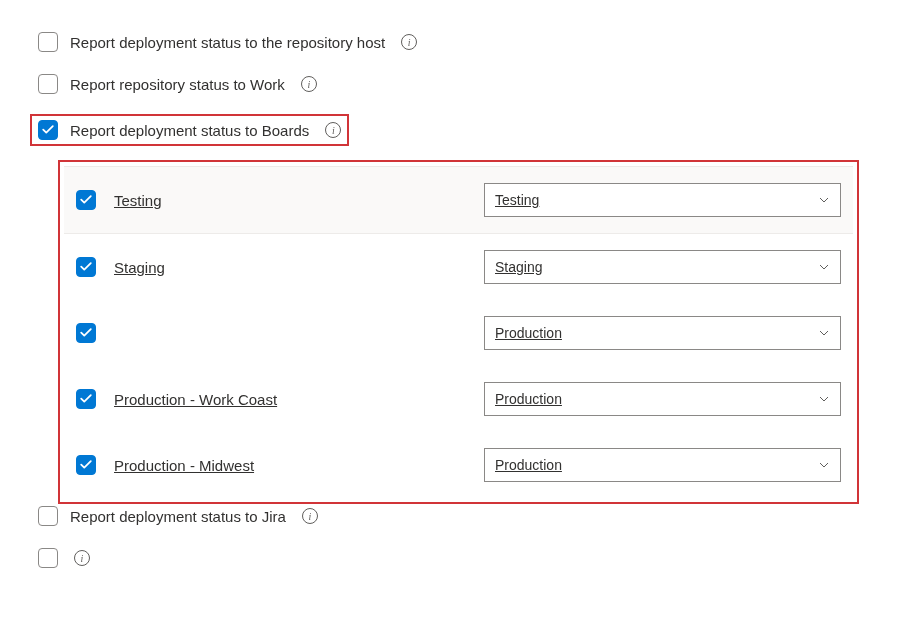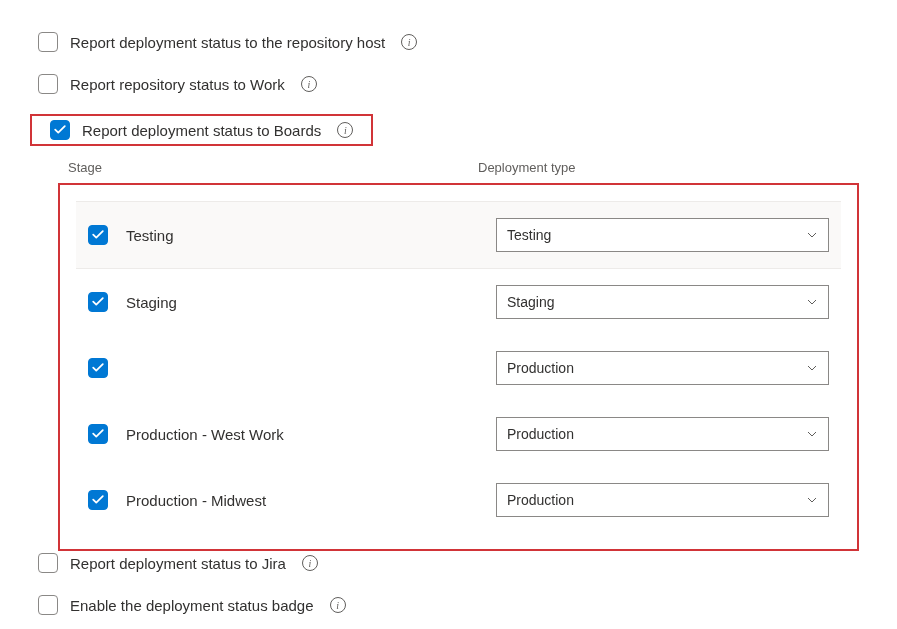--- a/index.html
+++ b/index.html
@@ -58,21 +58,21 @@
       justify-content: center;
       font-size: 10px;
       font-style: italic;
       font-family: Georgia, serif;
       color: #605e5c;
       margin-left: 4px;
       cursor: pointer;
     }
     .highlighted {
       border: 2.5px solid #d13438;
-      padding: 4px 18px;
+      padding: 4px 6px;
       margin-left: -8px;
       margin-bottom: 6px;
       display: inline-flex;
       width: fit-content;
     }
     .stages-section {
       margin-left: 20px;
       margin-top: 8px;
     }
     .stages-header {
@@ -82,21 +82,22 @@
       font-size: 13px;
     }
     .stage-col-header {
       width: 410px;
     }
     .deploy-col-header {
       flex: 1;
     }
     .stages-grid {
       border: 2.5px solid #d13438;
-      padding: 16px;
+      padding: 4px;
+      text-decoration: underline;
     }
     .stage-row {
       display: flex;
       align-items: center;
       padding: 16px 12px;
     }
     .stage-row.first {
       background: #faf9f8;
       border-top: 1px solid #edebe9;
       border-bottom: 1px solid #edebe9;
@@ -162,24 +163,20 @@
     <svg viewBox="0 0 16 16">
         <path d="M13.5 3.5 L6 11 L2.5 7.5" stroke="#ffffff" stroke-width="2" fill="none" stroke-linecap="round" stroke-linejoin="round"></path>
       </svg>
   </div>
   <span class="option-label">Report deployment status to Boards</span>
   <span class="info-icon">i</span>
 </div>
 
 
 <div class="stages-section">
-  <div class="stages-header">
-    <div class="stage-col-header">Stage</div>
-    <div class="deploy-col-header">Deployment type</div>
-  </div>
 
   <div class="stages-grid">
 
     <div class="stage-row first">
       <div class="stage-left">
         <div class="checkbox checked">
           <svg viewBox="0 0 16 16">
               <path d="M13.5 3.5 L6 11 L2.5 7.5" stroke="#ffffff" stroke-width="2" fill="none" stroke-linecap="round" stroke-linejoin="round"></path>
             </svg>
         </div>
@@ -232,21 +229,21 @@
       </div>
     </div>
 
     <div class="stage-row">
       <div class="stage-left">
         <div class="checkbox checked">
           <svg viewBox="0 0 16 16">
               <path d="M13.5 3.5 L6 11 L2.5 7.5" stroke="#ffffff" stroke-width="2" fill="none" stroke-linecap="round" stroke-linejoin="round"></path>
             </svg>
         </div>
-        <span class="stage-name">Production - West Work</span>
+        <span class="stage-name">Production - Work Coast</span>
       </div>
       <div class="dropdown">
         <span class="dropdown-value">Production</span>
         <span class="chevron">
           <svg viewBox="0 0 12 12" width="12" height="12">
               <path d="M2 4 L6 8 L10 4" stroke="#605e5c" stroke-width="1" fill="none"></path>
             </svg>
         </span>
       </div>
     </div>
@@ -276,19 +273,18 @@
 
 <div class="post-section">
   <div class="option-row">
     <div class="checkbox unchecked"></div>
     <span class="option-label">Report deployment status to Jira</span>
     <span class="info-icon">i</span>
   </div>
 
   <div class="option-row">
     <div class="checkbox unchecked"></div>
-    <span class="option-label">Enable the deployment status badge</span>
     <span class="info-icon">i</span>
   </div>
 </div>
 
 
 
 
 </body></html>

